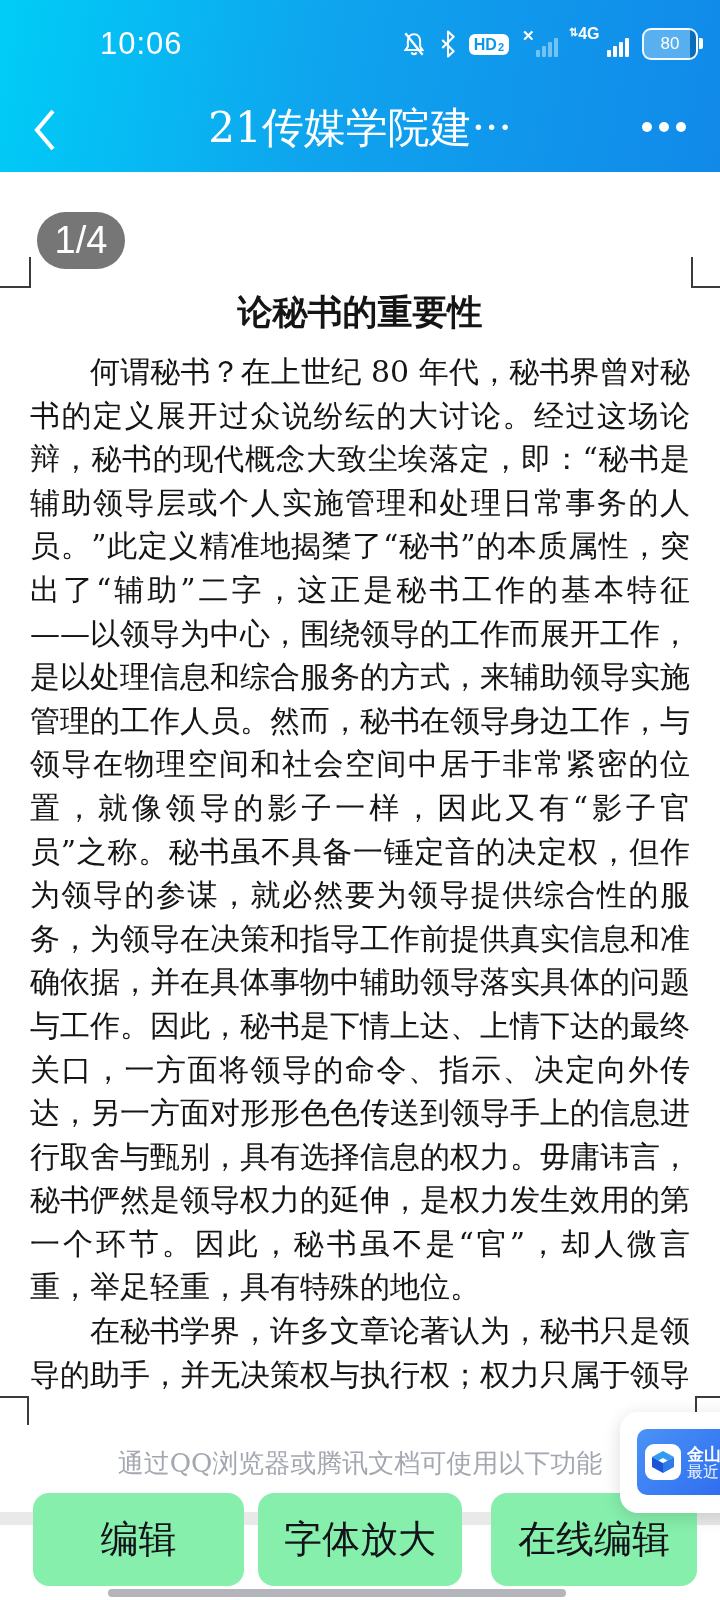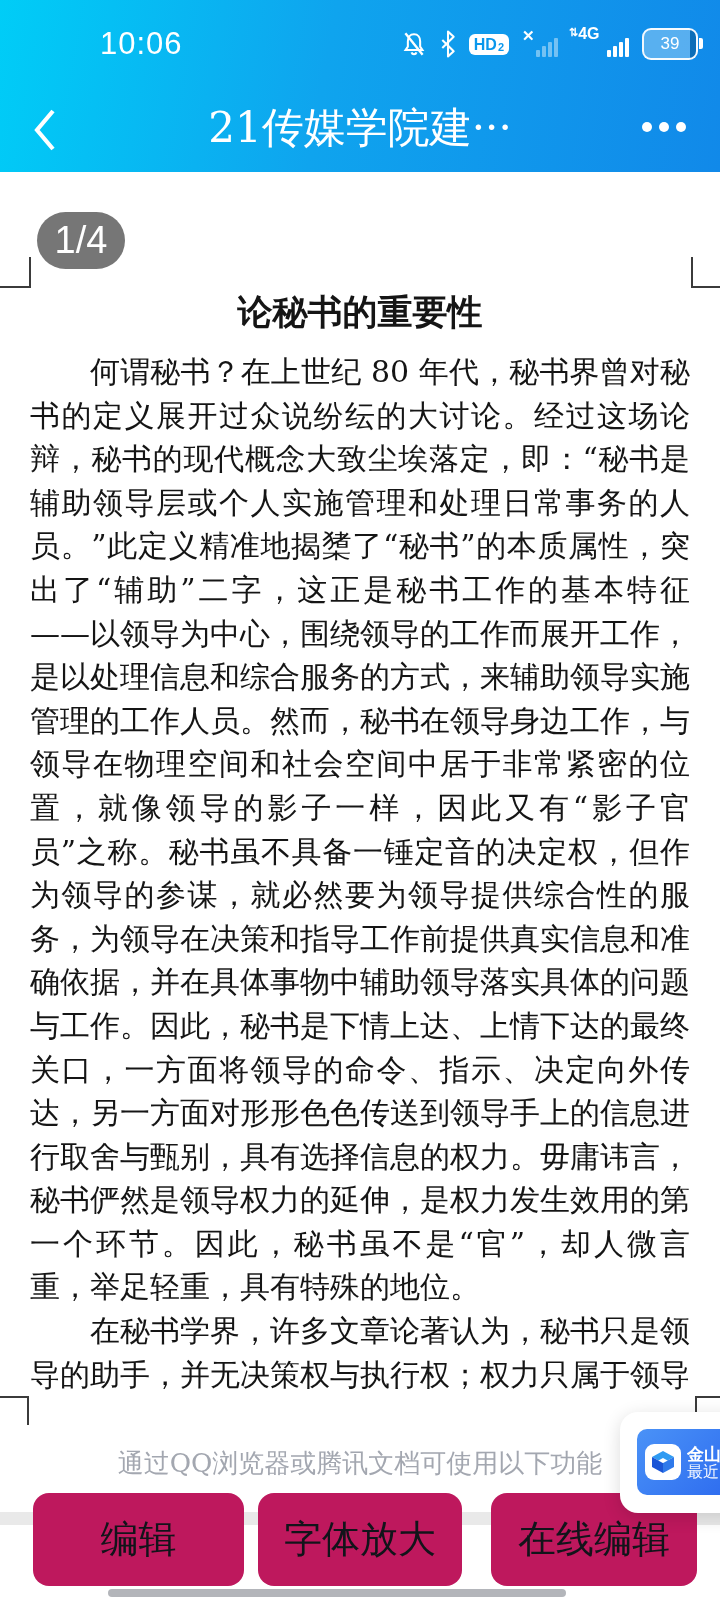--- a/index.html
+++ b/index.html
@@ -50,21 +50,21 @@
 
   .doc{position:absolute;left:30px;top:288px;width:660px;height:1104px;overflow:hidden;
     font-family:"DejaVu Serif",serif;color:#151515;}
   .doc h1{margin:0 0 14px 0;text-align:center;font-size:35px;line-height:48px;font-weight:bold;}
   .doc p{margin:0;font-size:30px;line-height:43.6px;text-align:justify;text-indent:2em;}
 
   
   .hint{position:absolute;left:0;top:1446px;width:720px;text-align:center;color:#a3a7b0;font-size:26px;
     font-family:"DejaVu Serif",serif;}
   .page-gap{position:absolute;left:0;top:1512px;width:720px;height:13px;background:#e9e9e9;}
-  .btn{position:absolute;top:1493px;height:93px;background:#be185d;border-radius:16px;
+  .btn{position:absolute;top:1493px;height:93px;background:#86efac;border-radius:16px;
     display:flex;align-items:center;justify-content:center;font-family:"DejaVu Serif",serif;
     font-size:38px;color:#12141a;}
   .btn.edit{left:33px;width:211px;}
   .btn.zoomfont{left:258px;width:204px;}
   .btn.online{left:491px;width:206px;}
 
   .float-card{position:absolute;left:620px;top:1412px;width:130px;height:101px;background:#fff;
     border-radius:18px 0 0 18px;box-shadow:0 4px 18px rgba(0,0,0,0.14);}
   .float-tile{position:absolute;left:17px;top:17px;width:113px;height:66px;border-radius:10px;
     background:linear-gradient(135deg,#4a92f7,#2a67ee);display:flex;align-items:center;}
@@ -116,21 +116,21 @@
               <span>4G</span>
             </span>
           <span class="bars">
               <i class="b1"></i>
               <i class="b2"></i>
               <i class="b3"></i>
               <i class="b4"></i>
             </span>
         </span>
         <span class="battery">
-            <span>39</span>
+            <span>80</span>
           </span>
       </div>
     </div>
 
     <div class="nav-row">
       <div class="back">
         <svg width="30" height="48" viewBox="0 0 30 48">
           <polyline points="23,5 7,24 23,43" fill="none" stroke="#fff" stroke-width="4.2"></polyline>
         </svg>
       </div>

